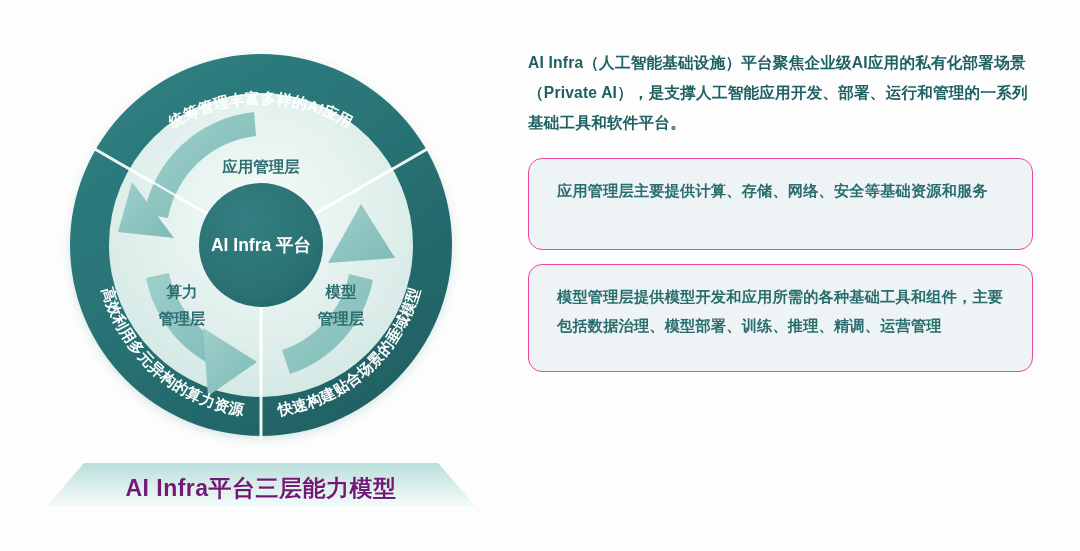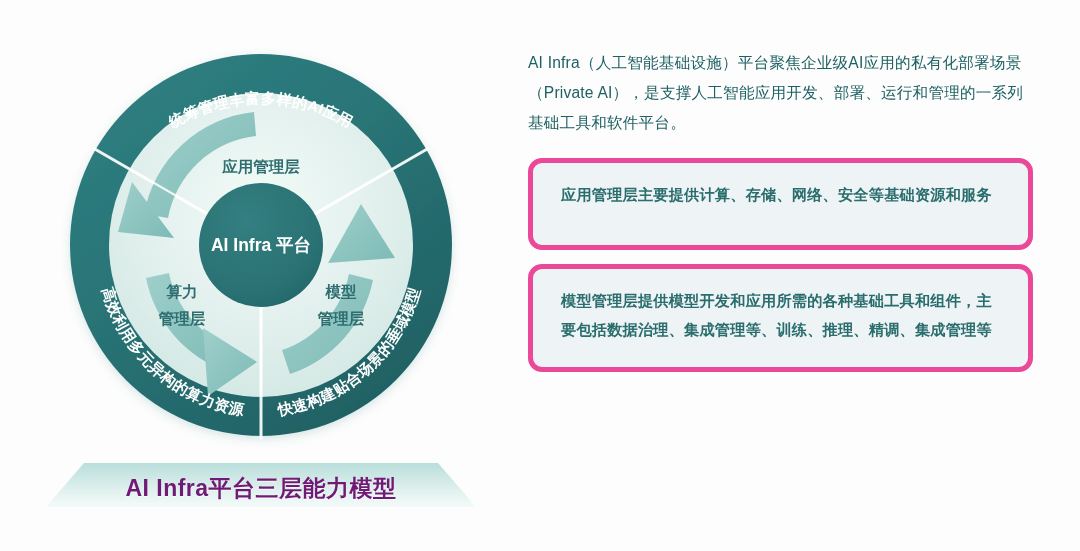--- a/index.html
+++ b/index.html
@@ -40,28 +40,28 @@
     font-size: 23px; font-weight: bold; color: #701a75;
     letter-spacing: 0.5px; text-shadow: 0 1px 1px rgba(255,255,255,.7);
   }
 
   
   #text-panel {
     position: absolute; left: 528px; top: 48px;
     width: 512px; display: flex; flex-direction: column;
   }
   #intro {
-    font-size: 15.6px; font-weight: normal; color: #1f6163;
+    font-size: 15.6px; font-weight: bold; color: #1f6163;
     line-height: 30px; letter-spacing: 0.2px;
     margin-bottom: 20px; width: 505px;
   }
   .card {
     position: relative;
     background: #eef3f6;
-    border: 5px solid #ec4899;
+    border: 1px solid #ec4899;
     border-radius: 14px;
     padding: 17px 22px 18px 28px;
     margin-bottom: 14px;
     width: 505px;
   }
   .card-text {
     font-size: 15.2px; font-weight: bold; color: #2a6d6d;
     line-height: 29px; letter-spacing: 0.2px;
   }
   .card-1 { min-height: 92px; }
@@ -170,18 +170,18 @@
 
   <div id="text-panel">
 
     <div id="intro">AI Infra（人工智能基础设施）平台聚焦企业级AI应用的私有化部署场景（Private AI），是支撑人工智能应用开发、部署、运行和管理的一系列基础工具和软件平台。</div>
 
     <div class="card card-1">
       <div class="card-text">应用管理层主要提供计算、存储、网络、安全等基础资源和服务</div>
     </div>
 
     <div class="card card-2">
-      <div class="card-text">模型管理层提供模型开发和应用所需的各种基础工具和组件，主要包括数据治理、集成管理等、训练、推理、精调、集成管理等</div>
+      <div class="card-text">模型管理层提供模型开发和应用所需的各种基础工具和组件，主要包括数据治理、模型部署、训练、推理、精调、运营管理</div>
     </div>
 
 
   </div>
 </div>
 
 </body></html>

